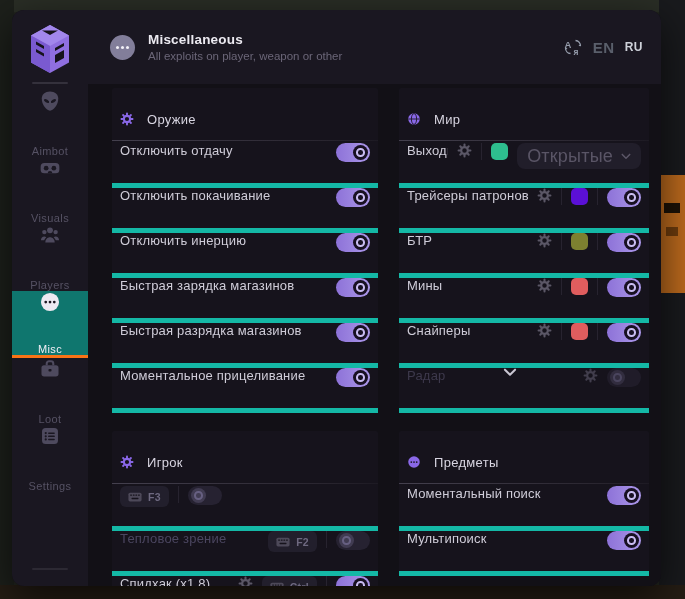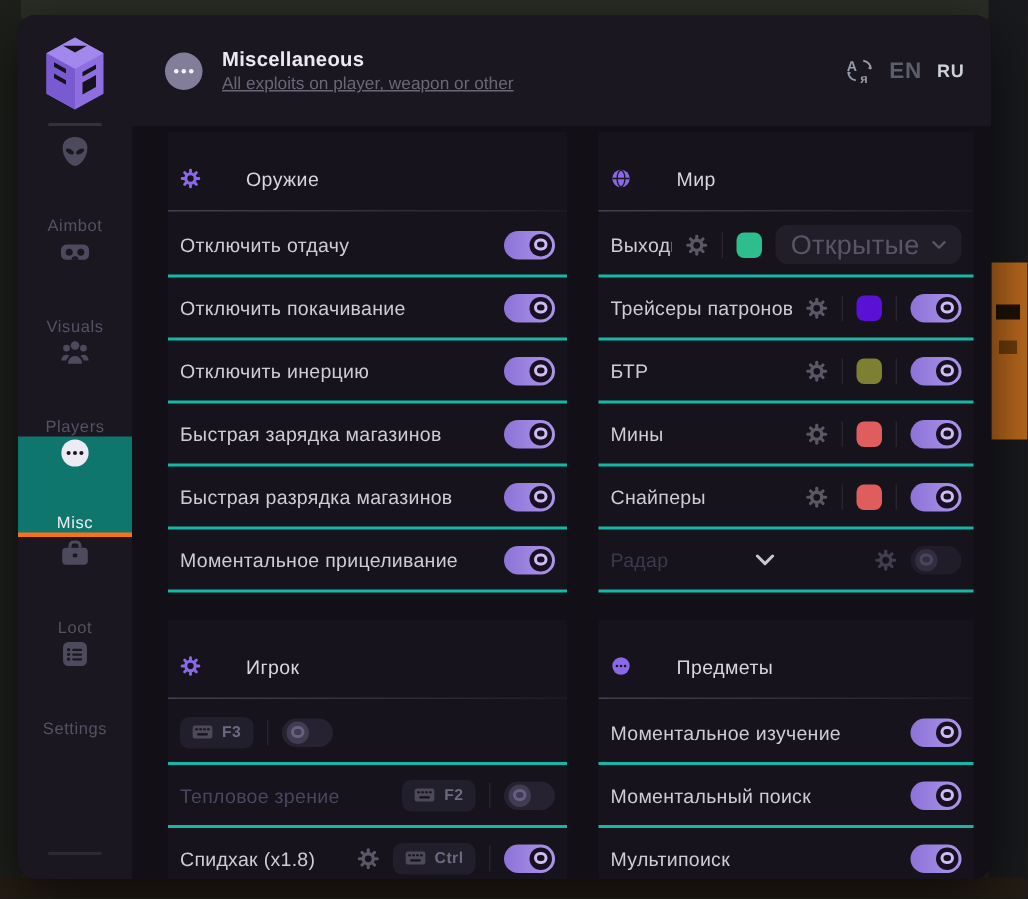--- a/index.html
+++ b/index.html
@@ -34,36 +34,36 @@
   .side-bottom-sep{width:36px;height:2px;border-radius:1px;background:#2c2933;margin-top:auto;margin-bottom:16px;}
 
   
   .main{flex:1;display:flex;flex-direction:column;min-width:0;}
   .header{height:74px;background:#1a1721;display:flex;align-items:center;padding:0 18px 0 22px;flex:none;}
   .avatar{width:25px;height:25px;border-radius:50%;background:#827e9a;display:flex;align-items:center;justify-content:center;flex:none;}
   .avatar .dots{display:flex;gap:2px;}
   .avatar .dots i{width:3px;height:3px;border-radius:50%;background:#f2f1f7;}
   .head-titles{margin-left:13px;display:flex;flex-direction:column;gap:3px;}
   .h-title{font-size:13.5px;font-weight:700;color:#eceaf1;letter-spacing:.2px;}
-  .h-sub{font-size:11.5px;color:#6b6678;text-decoration:underline;}
+  .h-sub{font-size:11.5px;color:#6b6678;}
   .lang{margin-left:auto;display:flex;align-items:center;gap:10px;}
   .lang .tr-ic{color:#959cab;width:20px;height:18px;}
   .lang-en{font-size:15px;font-weight:700;color:#5a5f6b;letter-spacing:.5px;cursor:pointer;}
   .lang-ru{font-size:12px;font-weight:700;color:#ced1d9;letter-spacing:.5px;cursor:pointer;}
 
   
   .content{flex:1;background:#121016;padding:4px 12px 0 24px;display:grid;
     grid-template-columns:266px 250px;column-gap:21px;align-content:start;}
   .card{background:#16131c;border-radius:2px;}
-  .card-head{display:flex;align-items:center;gap:30px;padding:18px 6px 0 8px;height:26px;}
+  .card-head{display:flex;align-items:center;gap:13px;padding:18px 6px 0 8px;height:26px;}
   .head-ic{color:#8a68e8;width:14px;height:14px;display:flex;}
   .card-title{font-size:13px;color:#d8d5e1;letter-spacing:.3px;}
   .head-line{height:1px;margin:8px 0 2px 0;background:linear-gradient(90deg,#44404e 0%,#29252f 80%,#1d1a23 100%);}
 
-  .row{height:40px;display:flex;align-items:center;gap:9px;border-bottom:2px solid #14b8a6;padding:0 8px;}
+  .row{height:40px;display:flex;gap:9px;border-bottom:5px solid #14b8a6;padding:0 8px;}
   .lbl{font-size:13px;color:#cfccd8;flex:1;white-space:nowrap;overflow:hidden;letter-spacing:.2px;}
   .lbl.dim{color:#4b4660;}
   .lbl.dimmer{color:#3d394c;flex:0 0 auto;}
   .flex1{flex:1;}
   .vsep{width:1px;height:17px;background:#27232f;flex:none;}
 
   .gear{width:15px;height:15px;color:#5b5766;display:flex;cursor:pointer;flex:none;}
   .gear.dim{color:#423e4d;}
 
   .toggle{width:34px;height:19px;border-radius:10px;position:relative;flex:none;cursor:pointer;
@@ -498,26 +498,20 @@
           <div class="card-head">
             <span class="head-ic">
                 <svg>
                   <use href="#i-dots-circle"></use>
                 </svg>
               </span>
             <span class="card-title">Предметы</span>
           </div>
           <div class="head-line"></div>
           <div class="row">
-            <span class="lbl">Моментальное изучение</span>
-            <span class="toggle on">
-                <span class="knob"></span>
-              </span>
-          </div>
-          <div class="row">
             <span class="lbl">Моментальный поиск</span>
             <span class="toggle on">
                 <span class="knob"></span>
               </span>
           </div>
           <div class="row">
             <span class="lbl">Мультипоиск</span>
             <span class="toggle on">
                 <span class="knob"></span>
               </span>

